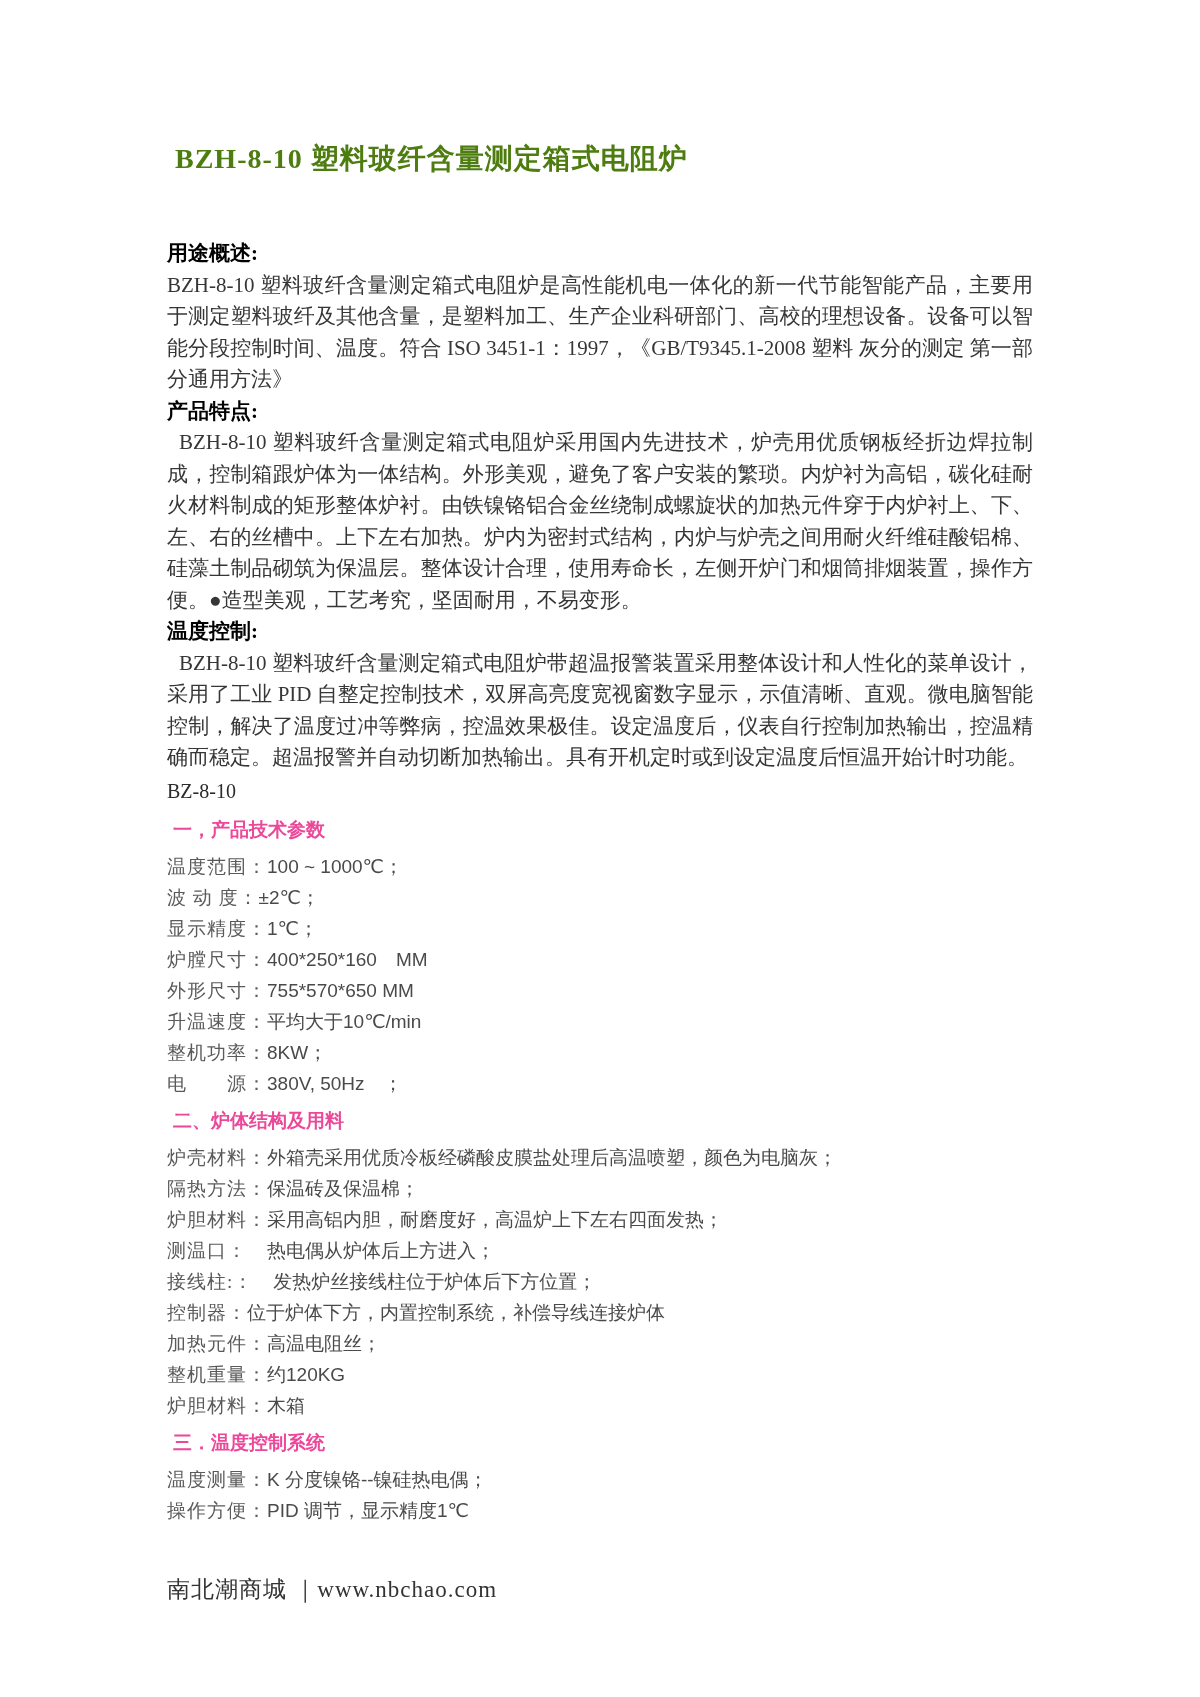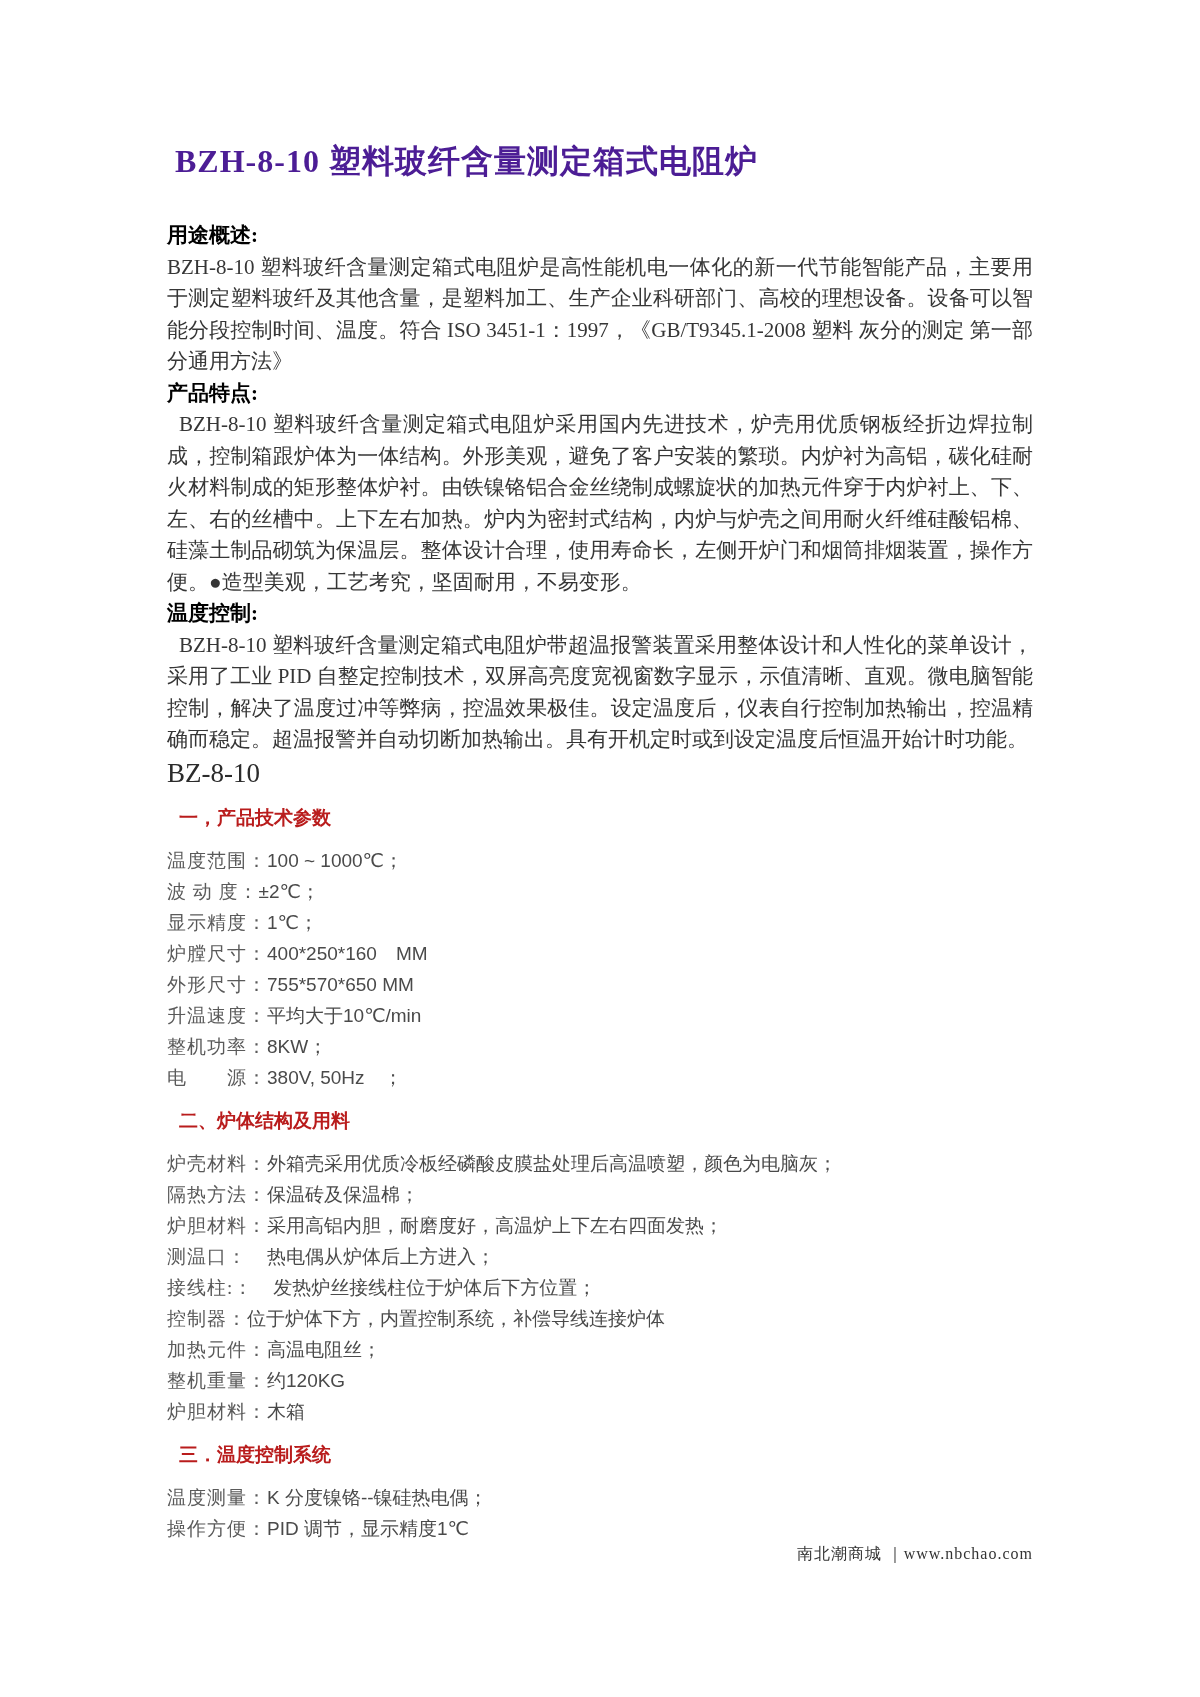--- a/index.html
+++ b/index.html
@@ -8,76 +8,77 @@
     width: 1200px;
     height: 1697px;
     box-sizing: border-box;
     background: #ffffff;
     padding: 140px 167px 0 167px;
     font-family: "Liberation Serif", "DejaVu Serif", serif;
     color: #363636;
     overflow: hidden;
   }
   .doc-title {
-    font-size: 32px;
+    font-size: 28px;
     font-weight: bold;
-    color: #4c1d95;
-    margin: 0 0 36px 8px;
+    color: #4d7c0f;
+    margin: 0 0 60px 8px;
     letter-spacing: 1px;
     font-family: "Liberation Serif", "DejaVu Serif", serif;
   }
   .sec-h {
     font-size: 21px;
     font-weight: bold;
     color: #000000;
     margin: 0;
     line-height: 31.5px;
   }
   .body-p {
     font-size: 21px;
     line-height: 31.5px;
     margin: 0;
     text-align: justify;
     color: #363636;
   }
   .ind-sm { text-indent: 12px; }
   .model-label {
-    font-size: 27px;
+    font-size: 20px;
     line-height: 33px;
     color: #2b2b2b;
     margin: 1px 0 2px 0;
     font-family: "Liberation Serif", "DejaVu Serif", serif;
   }
   .spec-h {
     font-size: 19px;
     font-weight: bold;
-    color: #b91c1c;
+    color: #ec4899;
     line-height: 31px;
-    margin: 12px;
+    margin: 6px;
     font-family: "Liberation Sans", "DejaVu Sans", sans-serif;
   }
   .spec-row {
     font-size: 19px;
     line-height: 31px;
     color: #595959;
     white-space: pre-wrap;
   }
   .spec-label {
     color: #5a5a5a;
     letter-spacing: 1px;
     font-family: "Liberation Serif", "DejaVu Serif", serif;
   }
   .spec-value {
     color: #4a4a4a;
     font-family: "Liberation Sans", "DejaVu Sans", sans-serif;
     margin-top: 40px;
   }
   .footer {
-    text-align: right;
-    font-size: 16px;
+    margin-top: 48px;
+    text-align: left;
+    font-size: 23px;
     color: #333333;
     letter-spacing: 1px;
     font-family: "Liberation Serif", "DejaVu Serif", serif;
   }
 </style>
 </head>
 <body>
 
 <div class="page">
 

